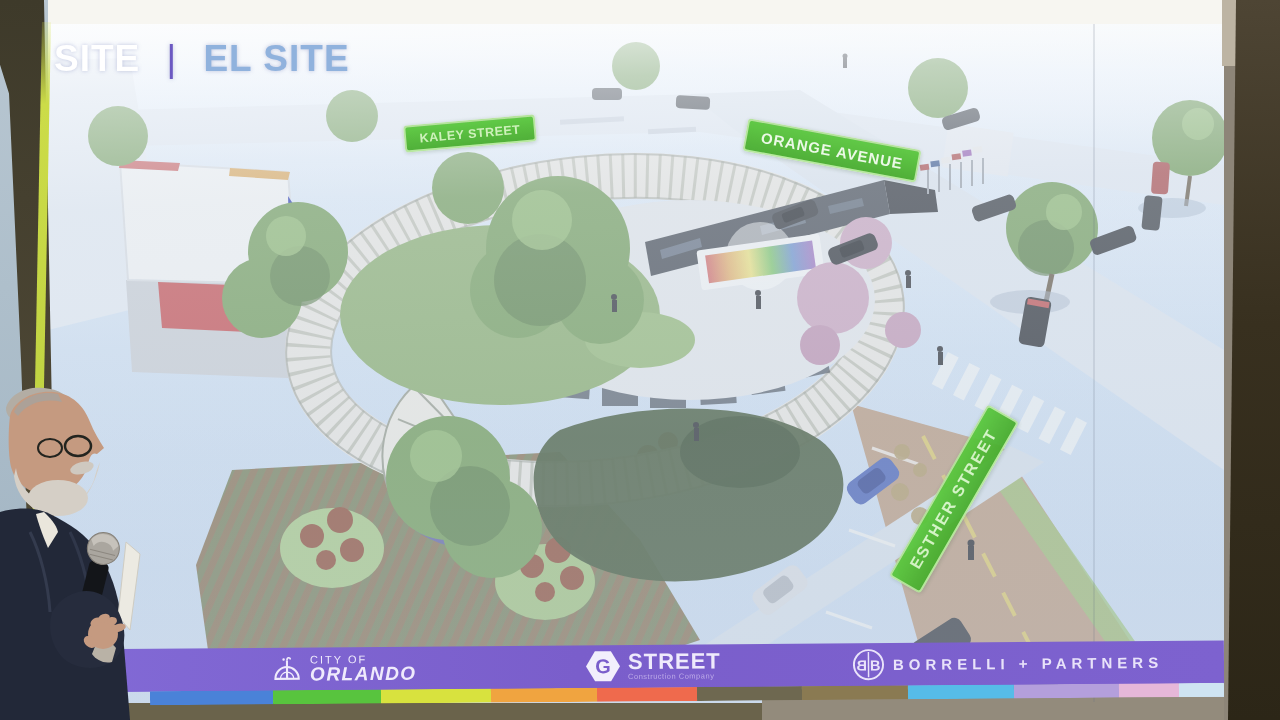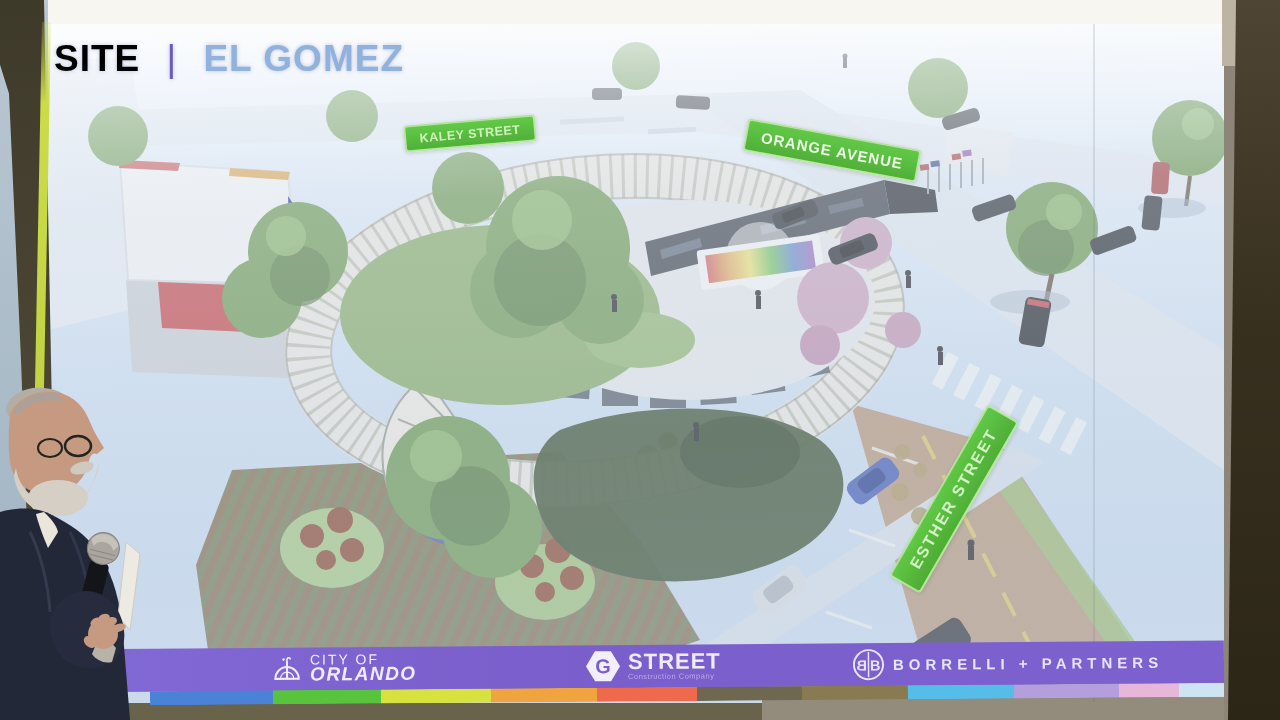--- a/index.html
+++ b/index.html
@@ -19,21 +19,21 @@
   .render-svg{left:48px;top:24px;width:1176px;height:680px;z-index:3;
               filter:saturate(.78) brightness(1.05) contrast(.88);}
   .render-wash{left:48px;top:24px;width:1176px;height:680px;z-index:4;pointer-events:none;
          background:linear-gradient(178deg,rgba(252,253,255,.88) 0%,rgba(245,249,254,.58) 10%,
                     rgba(226,236,248,.32) 26%,rgba(209,224,242,.26) 60%,rgba(203,219,240,.30) 100%);}
   .crease{left:1093px;top:24px;width:2px;height:678px;background:rgba(100,112,128,.16);z-index:5;}
 
   
   .slide-title{left:54px;top:38px;z-index:5;font-weight:bold;font-size:37px;letter-spacing:1px;
                text-shadow:0 0 4px rgba(90,100,170,.35);white-space:nowrap;}
-  .t-site{color:#000000;}
+  .t-site{color:#ffffff;}
   .t-sep{color:#6c59c2;margin:0 15px;font-weight:normal;}
   .t-name{color:#90b2dd;}
 
   
   .street-label{z-index:5;display:flex;align-items:center;justify-content:center;
       background:linear-gradient(180deg,#5ac83e,#49ad2f);
       border:2px solid rgba(205,240,180,.8);border-radius:4px;
       font-weight:bold;box-shadow:0 1px 4px rgba(60,90,60,.25);opacity:.95;}
   .lbl-kaley{left:404px;top:120px;width:128px;height:23px;transform:rotate(-5deg);
              font-size:12.5px;color:#cdf2b8;letter-spacing:.5px;}
@@ -41,21 +41,21 @@
              font-size:15px;color:#ecfae6;letter-spacing:1px;}
   .lbl-esther{left:855px;top:481px;width:194px;height:32px;transform:rotate(-60deg);
              font-size:16px;color:#d5f6c6;letter-spacing:2px;}
 
   
   .footer-bar{left:50px;top:645px;width:1174px;height:43px;z-index:5;
       background:linear-gradient(90deg,#826ad6 0%,#7a5ecb 45%,#7d62cf 100%);
       transform:rotate(-.45deg);}
   .logo{position:absolute;display:flex;align-items:center;gap:8px;color:#efeafc;}
   .logo-orlando{left:222px;top:4px;}
-  .lo-l1{font-size:14px;letter-spacing:2px;line-height:10px;}
+  .lo-l1{font-size:11px;letter-spacing:2px;line-height:10px;}
   .lo-l2{font-size:19px;font-weight:bold;letter-spacing:1.5px;line-height:19px;font-style:italic;}
   .logo-gomez{left:536px;top:4px;}
   .lg-name{font-size:22px;font-weight:bold;letter-spacing:1px;line-height:21px;}
   .lg-tag{font-size:7.5px;color:#bdaae8;letter-spacing:.5px;}
   .logo-borrelli{left:802px;top:5px;}
   .lb-name{font-size:15px;letter-spacing:5px;font-weight:bold;color:#e9e3fa;}
 
   .rainbow{left:150px;top:687px;width:1074px;height:14px;z-index:5;display:flex;
            transform:rotate(-.45deg);overflow:hidden;}
   .rainbow div{height:100%;flex:none;}
@@ -347,21 +347,21 @@
         <circle cx="845" cy="56" r="2.5"></circle>
     </g>
   </svg>
 
   <div class="abs render-wash"></div>
   <div class="abs crease"></div>
 
   <div class="abs slide-title">
     <span class="t-site">SITE</span>
     <span class="t-sep">|</span>
-    <span class="t-name">EL GOMEZ</span>
+    <span class="t-name">EL SITE</span>
   </div>
 
   <div class="abs street-label lbl-kaley">KALEY STREET</div>
   <div class="abs street-label lbl-orange">ORANGE AVENUE</div>
   <div class="abs street-label lbl-esther">ESTHER STREET</div>
 
   <div class="abs footer-bar">
     <div class="logo logo-orlando">
       <svg width="30" height="34" viewBox="0 0 36 36">
         <path d="M4,30 A14,14 0 0 1 32,30 Z" fill="none" stroke="#efeafc" stroke-width="2.5"></path>

